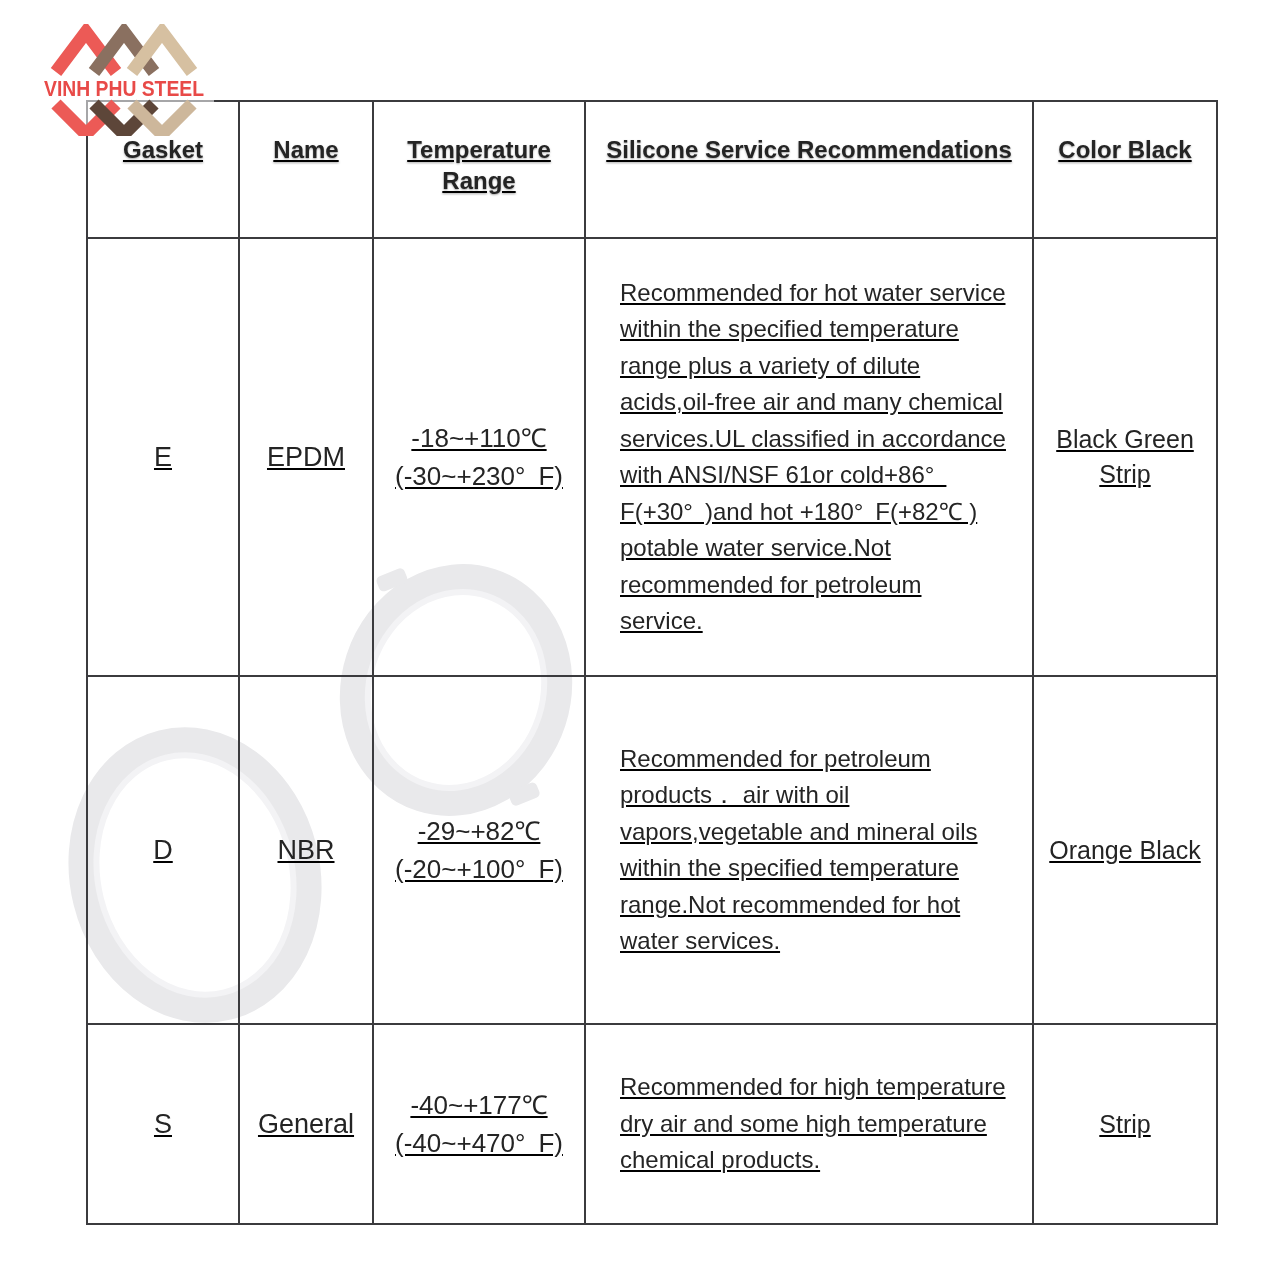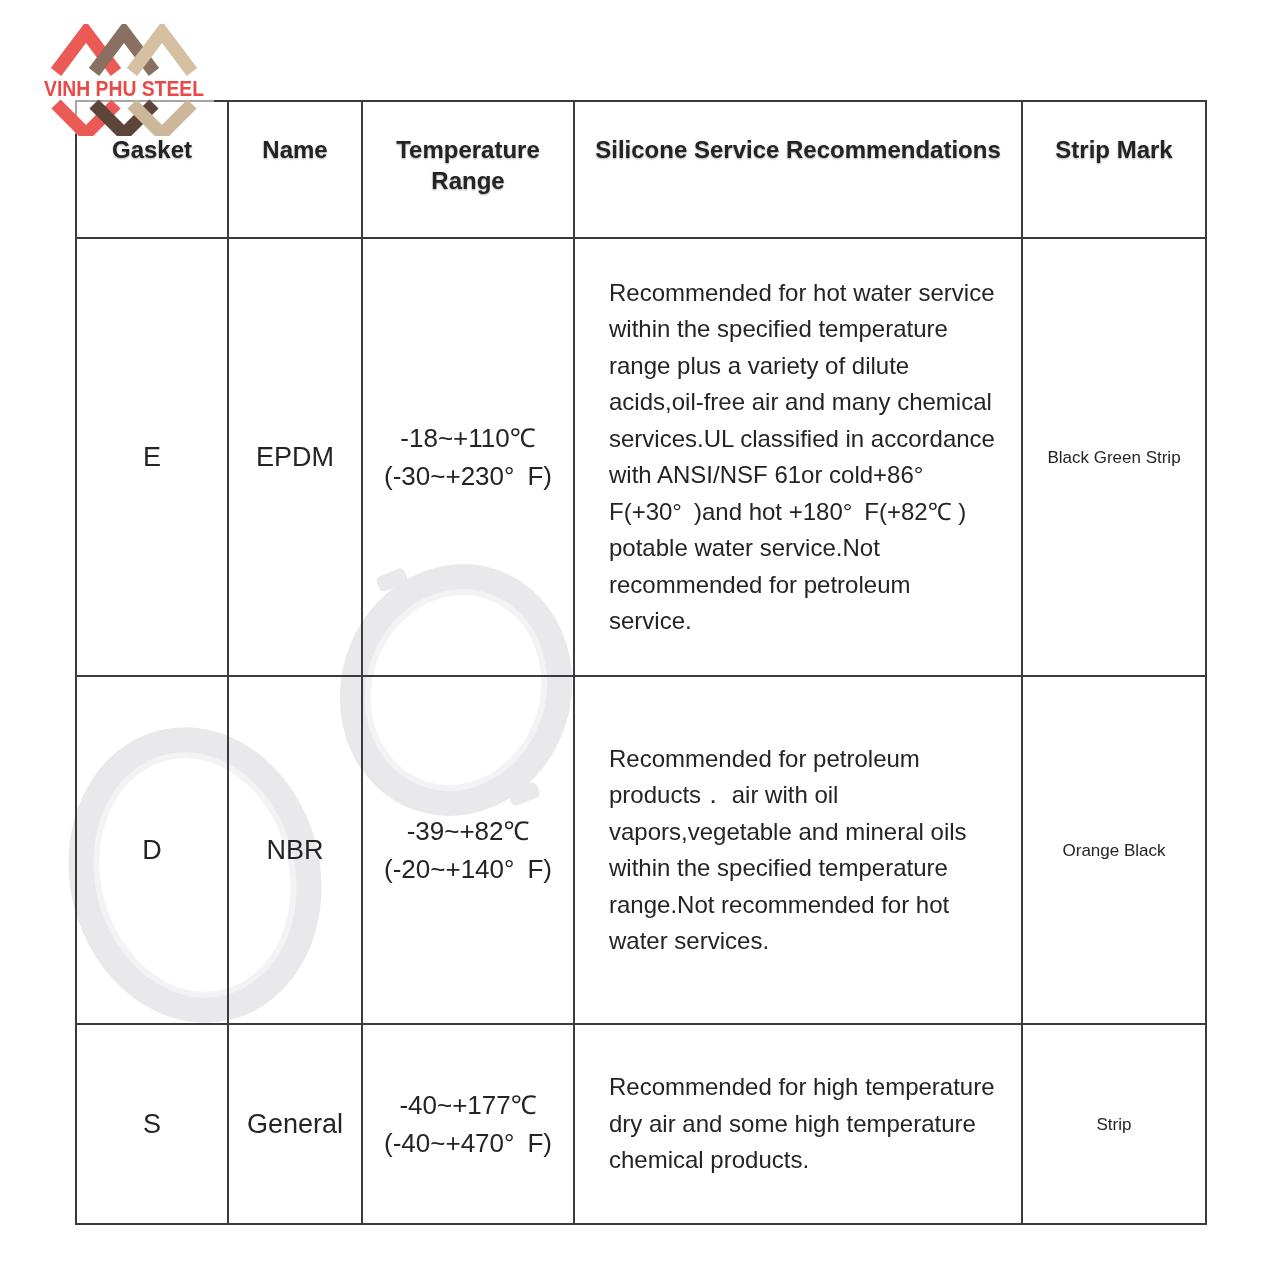--- a/index.html
+++ b/index.html
@@ -6,22 +6,22 @@
   .page{
     position:relative;width:1280px;height:1280px;background:#ffffff;
     overflow:hidden;font-family:"Liberation Sans",sans-serif;
   }
   
   .ring{position:absolute;z-index:1;}
   .ring1{left:50px;top:715px;}
   .ring2{left:328px;top:555px;}
   
   table.spec{
-    position:absolute;left:75px;top:100px;width:1130px;z-index:2;
-    border-collapse:collapse;table-layout:fixed;
+    position:absolute;left:86px;top:100px;width:1130px;z-index:2;
+    border-collapse:collapse;table-layout:fixed;text-decoration:underline;
   }
   table.spec th,table.spec td{
     border:2px solid #3b3b3e;color:#242424;background:transparent;
   }
   table.spec thead tr{height:137px;}
   table.spec tbody tr.r0{height:438px;}
   table.spec tbody tr.r1{height:348px;}
   table.spec tbody tr.r2{height:200px;}
   th{
     background:linear-gradient(180deg,#85858a 0%,#76767a 100%);
@@ -30,21 +30,21 @@
     text-shadow:0 1px 2px rgba(0,0,0,0.35);
   }
   td{vertical-align:middle;text-align:center;}
   td.c-gasket,td.c-name{font-size:27px;}
   td.c-temp{font-size:26px;line-height:38px;}
   td.c-rec{
     text-align:left;font-size:24px;line-height:36.5px;
     padding:14px 26px 14px 34px;
     border-radius:27px;
   }
-  td.c-mark{font-size:17px;line-height:35px;padding:0 1px;}
+  td.c-mark{font-size:25px;line-height:35px;padding:0 1px;}
   
   .logo-card{
     position:absolute;left:34px;top:20px;width:180px;height:114px;
     background:rgba(255,255,255,0.55);border-radius:14px;z-index:3;
   }
   .logo{position:absolute;left:40px;top:24px;z-index:4;}
 </style>
 </head>
 <body>
 
@@ -73,40 +73,40 @@
         <col style="width:212px">
       <col style="width:448px">
         <col style="width:184px">
     </colgroup>
     <thead>
       <tr>
         <th>Gasket</th>
         <th>Name</th>
         <th>Temperature Range</th>
         <th>Silicone Service Recommendations</th>
-        <th>Strip Mark</th>
+        <th>Color Black</th>
       </tr>
     </thead>
     <tbody>
       <tr class="r0">
         <td class="c-gasket">E</td>
         <td class="c-name">EPDM</td>
         <td class="c-temp">
           <div>-18~+110℃</div>
           <div>(-30~+230° F)</div>
         </td>
         <td class="c-rec">Recommended for hot water service within the specified temperature range plus a variety of dilute acids,oil-free air and many chemical services.UL classified in accordance with ANSI/NSF 61or cold+86° F(+30° )and hot +180° F(+82℃ ) potable water service.Not recommended for petroleum service.</td>
         <td class="c-mark">Black Green Strip</td>
       </tr>
       <tr class="r1">
         <td class="c-gasket">D</td>
         <td class="c-name">NBR</td>
         <td class="c-temp">
-          <div>-39~+82℃</div>
-          <div>(-20~+140° F)</div>
+          <div>-29~+82℃</div>
+          <div>(-20~+100° F)</div>
         </td>
         <td class="c-rec">Recommended for petroleum products． air with oil vapors,vegetable and mineral oils within the specified temperature range.Not recommended for hot water services.</td>
         <td class="c-mark">Orange Black</td>
       </tr>
       <tr class="r2">
         <td class="c-gasket">S</td>
         <td class="c-name">General</td>
         <td class="c-temp">
           <div>-40~+177℃</div>
           <div>(-40~+470° F)</div>

